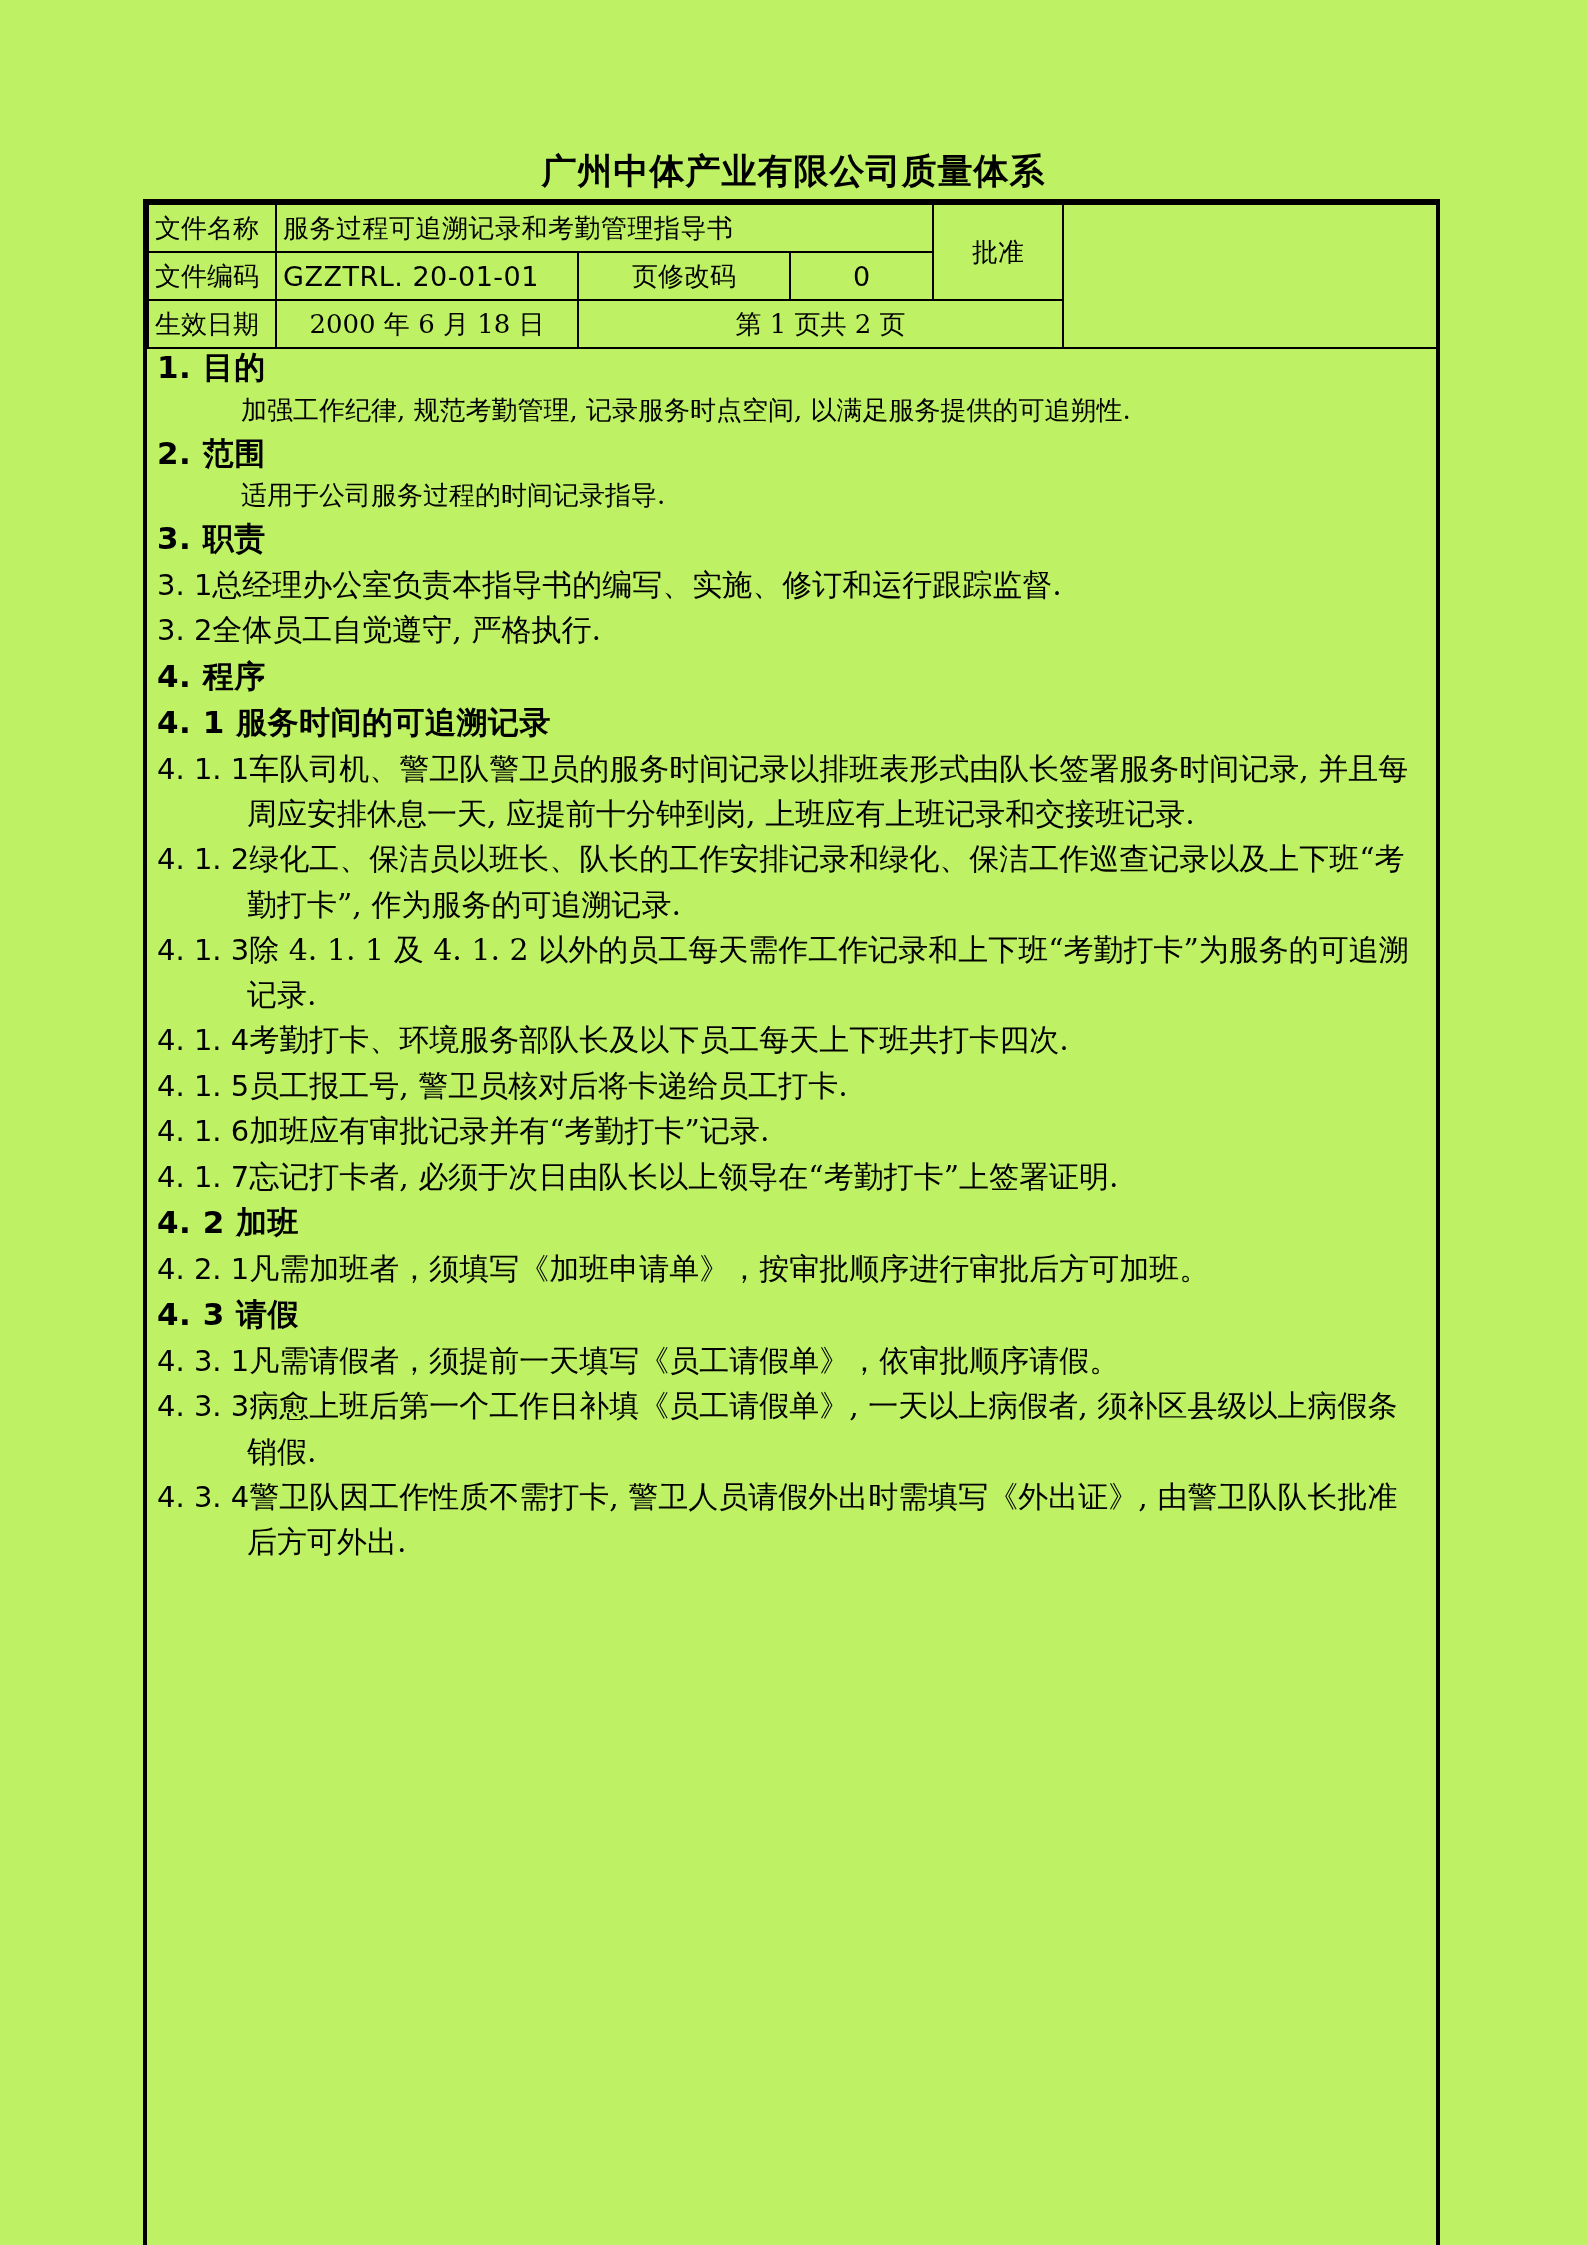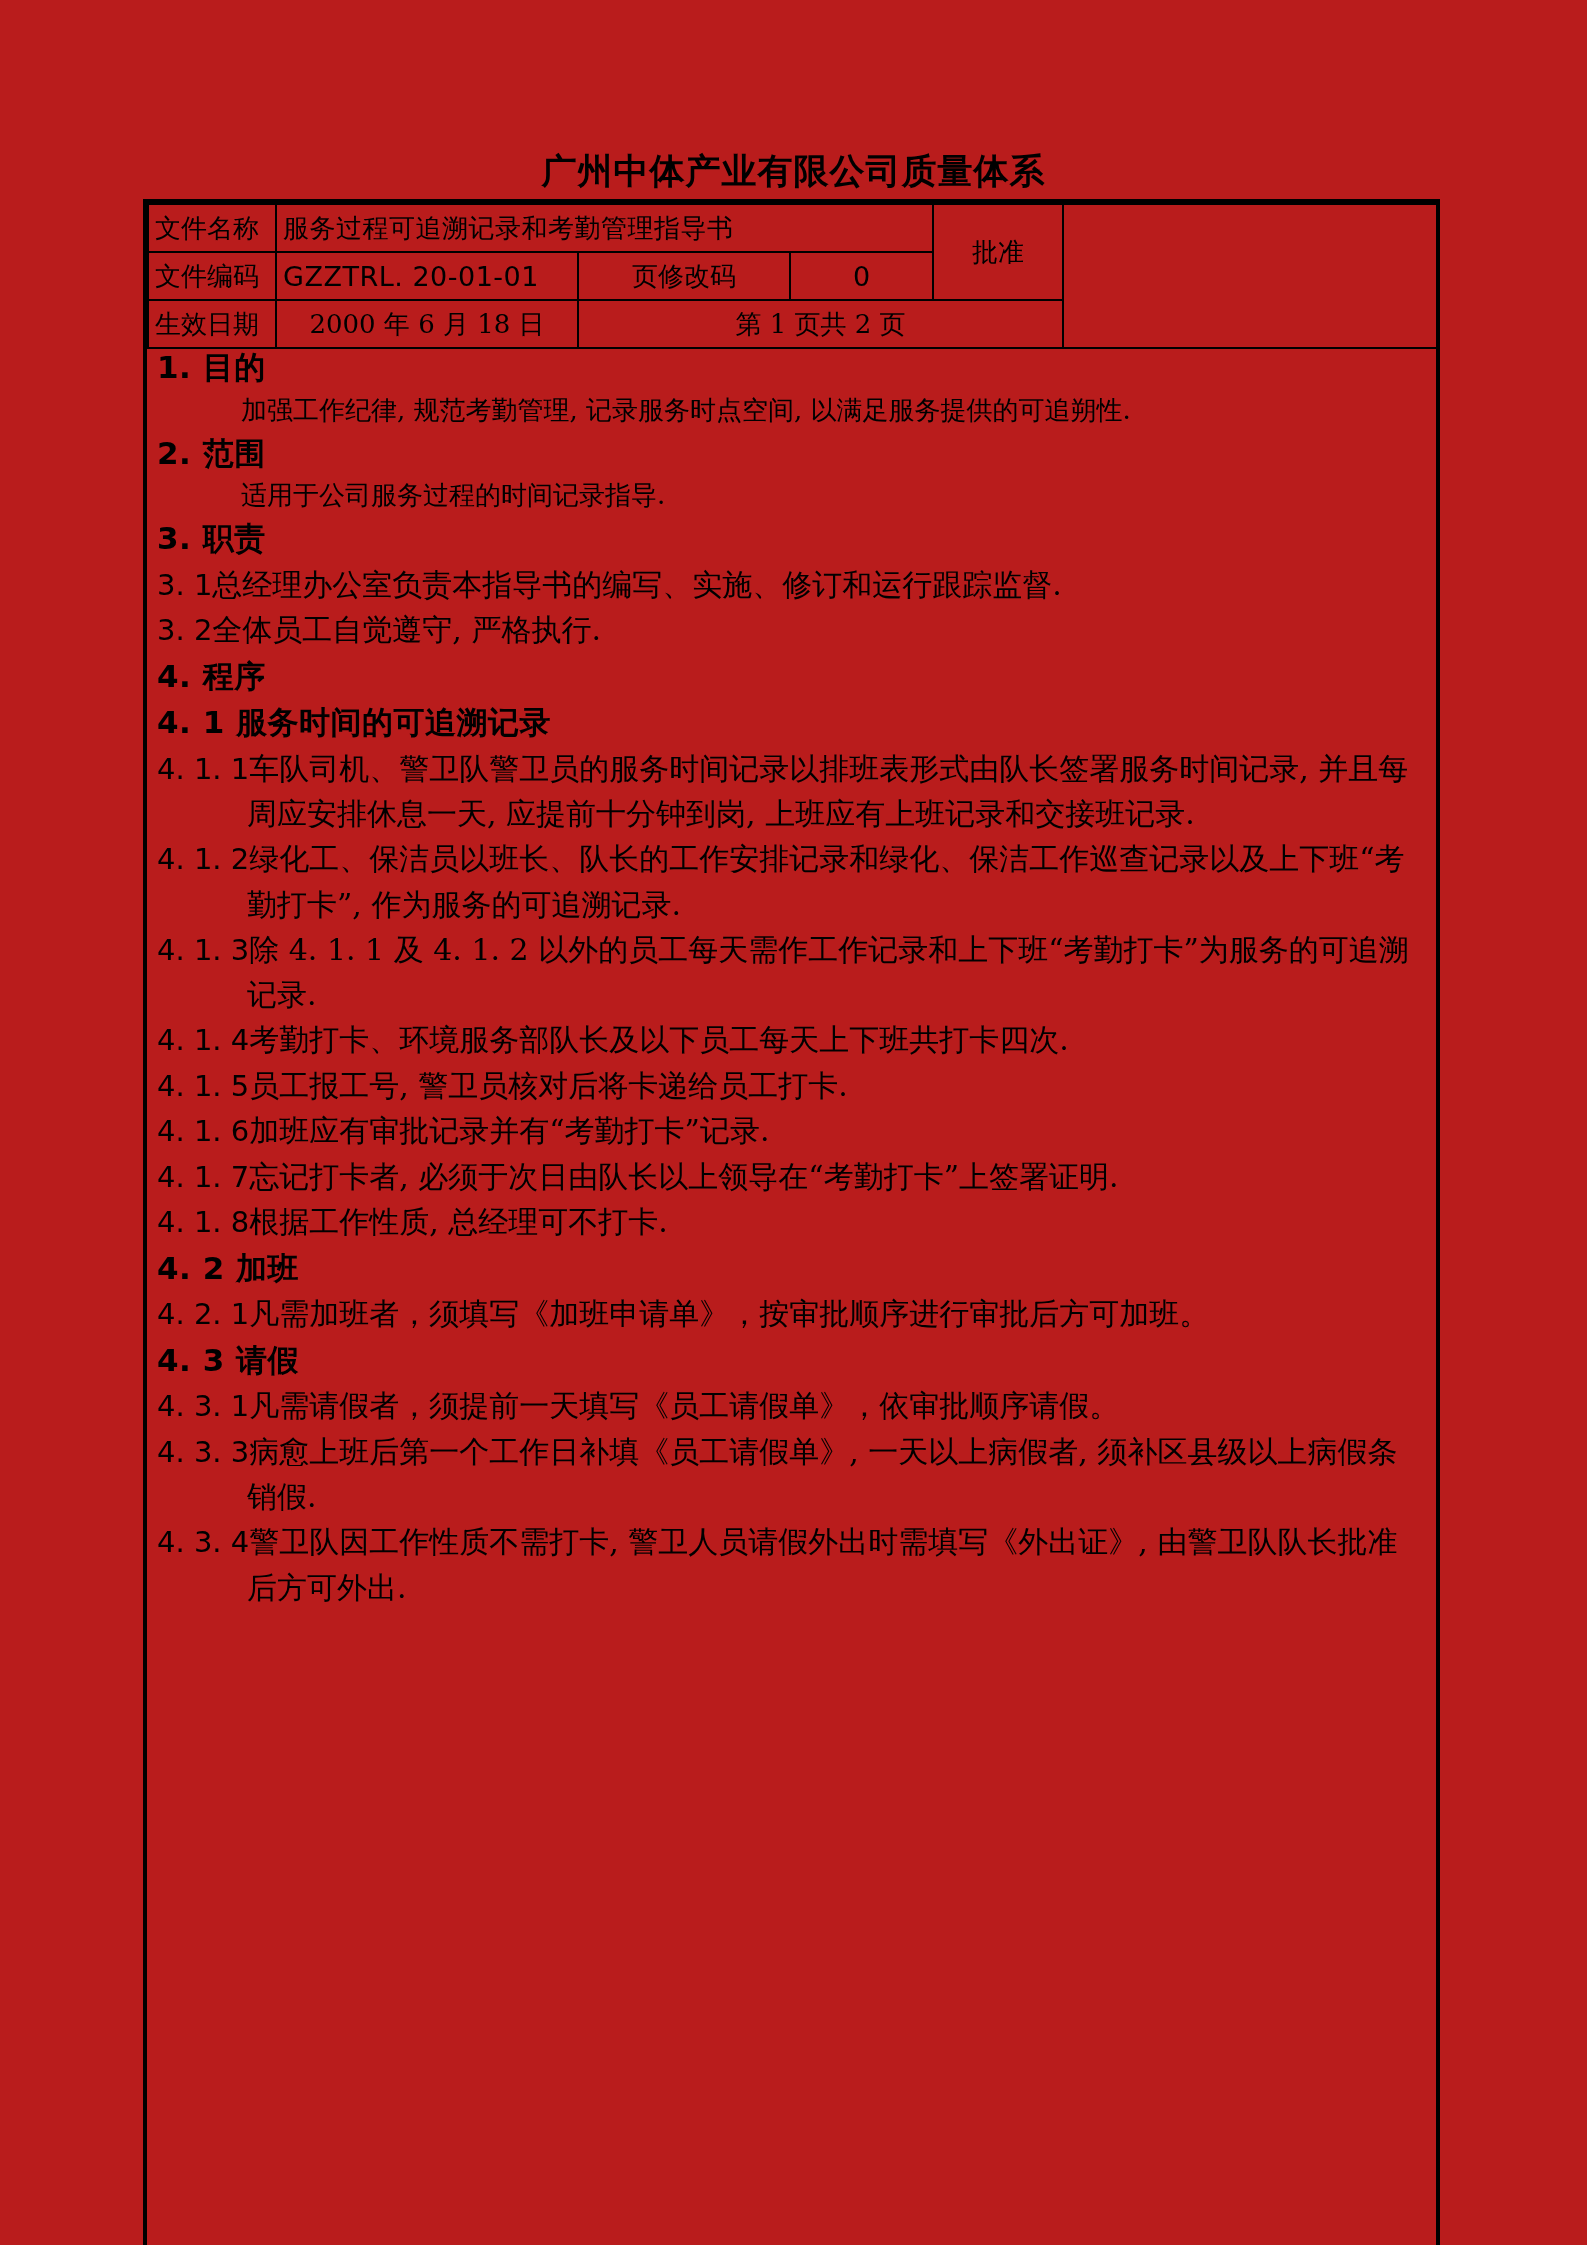--- a/index.html
+++ b/index.html
@@ -14,21 +14,21 @@
     color: #000000;
     position: relative;
     overflow: hidden;
   }
   .page {
     position: absolute;
     left: 0;
     top: 0;
     width: 1587px;
     height: 2245px;
-    background: #b91c1c;
+    background: #bef264;
   }
 
   
   .doc-title {
     position: absolute;
     left: 0;
     top: 148px;
     width: 1587px;
     text-align: center;
     font-family: "DejaVu Serif", serif;
@@ -192,21 +192,20 @@
       <div class="heading">4. 程序</div>
       <div class="heading">4. 1  服务时间的可追溯记录</div>
 
       <div class="item"><span class="item-num">4. 1. 1</span><span>车队司机、警卫队警卫员的服务时间记录以排班表形式由队长签署服务时间记录, 并且每周应安排休息一天, 应提前十分钟到岗, 上班应有上班记录和交接班记录.</span></div>
       <div class="item"><span class="item-num">4. 1. 2</span><span>绿化工、保洁员以班长、队长的工作安排记录和绿化、保洁工作巡查记录以及上下班“考勤打卡”, 作为服务的可追溯记录.</span></div>
       <div class="item"><span class="item-num">4. 1. 3</span><span>除 4. 1. 1 及 4. 1. 2 以外的员工每天需作工作记录和上下班“考勤打卡”为服务的可追溯记录.</span></div>
       <div class="item"><span class="item-num">4. 1. 4</span><span>考勤打卡、环境服务部队长及以下员工每天上下班共打卡四次.</span></div>
       <div class="item"><span class="item-num">4. 1. 5</span><span>员工报工号, 警卫员核对后将卡递给员工打卡.</span></div>
       <div class="item"><span class="item-num">4. 1. 6</span><span>加班应有审批记录并有“考勤打卡”记录.</span></div>
       <div class="item"><span class="item-num">4. 1. 7</span><span>忘记打卡者, 必须于次日由队长以上领导在“考勤打卡”上签署证明.</span></div>
-      <div class="item"><span class="item-num">4. 1. 8</span><span>根据工作性质, 总经理可不打卡.</span></div>
 
       <div class="heading">4. 2  加班</div>
       <div class="item"><span class="item-num">4. 2. 1</span><span>凡需加班者，须填写《加班申请单》，按审批顺序进行审批后方可加班。</span></div>
 
       <div class="heading">4. 3  请假</div>
       <div class="item"><span class="item-num">4. 3. 1</span><span>凡需请假者，须提前一天填写《员工请假单》，依审批顺序请假。</span></div>
       <div class="item"><span class="item-num">4. 3. 3</span><span>病愈上班后第一个工作日补填《员工请假单》, 一天以上病假者, 须补区县级以上病假条销假.</span></div>
       <div class="item"><span class="item-num">4. 3. 4</span><span>警卫队因工作性质不需打卡, 警卫人员请假外出时需填写《外出证》, 由警卫队队长批准后方可外出.</span></div>
     </div>
 

